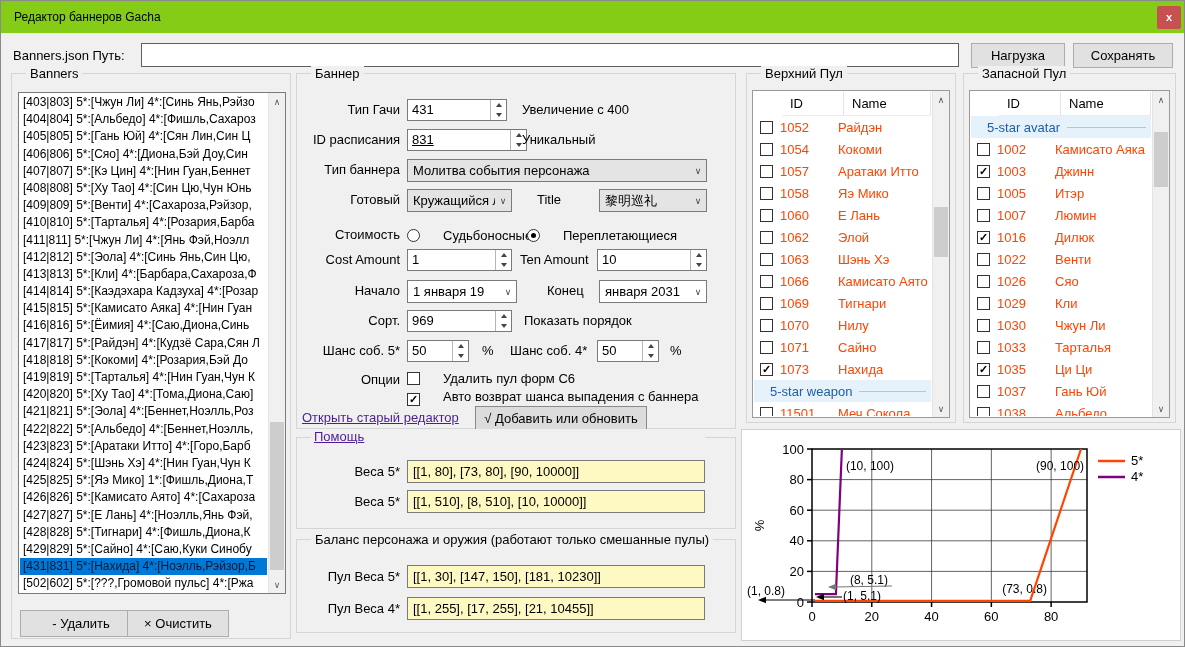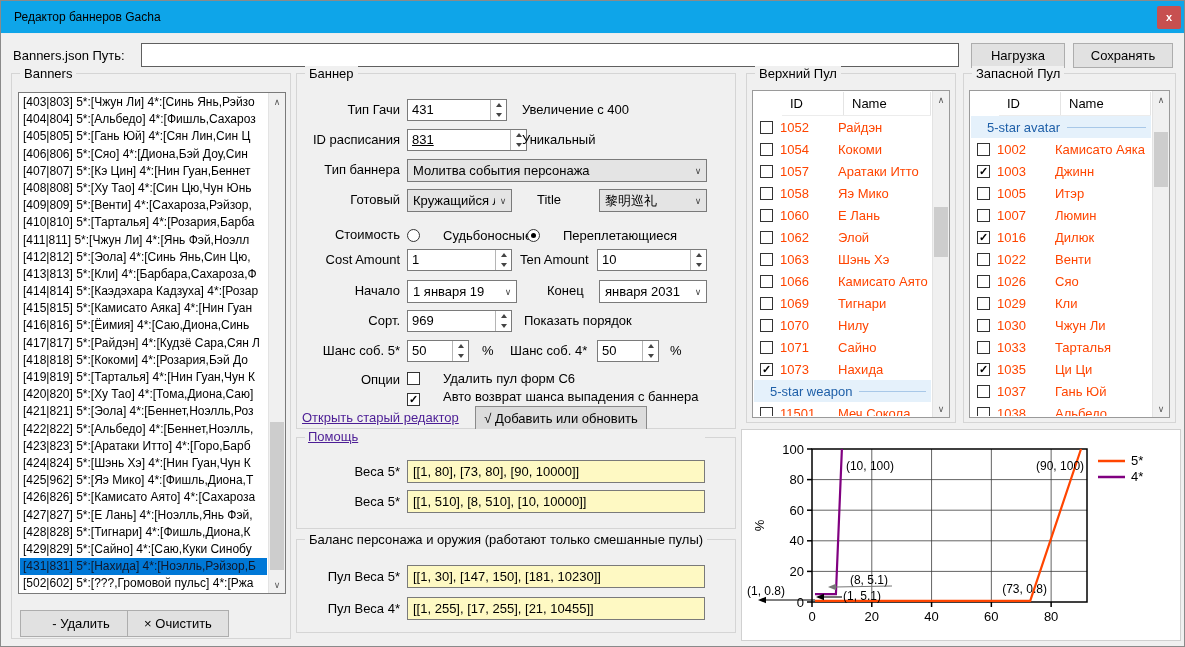--- a/index.html
+++ b/index.html
@@ -1,34 +1,34 @@
 <!DOCTYPE html>
 <html><head>
 <meta charset="utf-8">
 <style>
   * { margin:0; padding:0; box-sizing:border-box; }
   html,body { background:#e8e8e8; }
   body { font-family:"Liberation Sans", sans-serif; color:#000; }
   .window { position:relative; width:1185px; height:647px; background:#f0f0f0; border:1px solid #8a8a8a; overflow:hidden; }
 
   
-  .titlebar { position:absolute; left:0; top:0; width:100%; height:33px; background:#0ea5e9; border-bottom:1px solid #ececec; }
+  .titlebar { position:absolute; left:0; top:0; width:100%; height:33px; background:#84cc16; border-bottom:1px solid #ececec; }
   .title { position:absolute; left:13px; top:9px; font-size:12px; }
   .close-btn { position:absolute; right:3px; top:5px; width:24px; height:23px; background:#c75050; color:#fff; font-size:11px; font-weight:bold; text-align:center; line-height:22px; border-radius:2px; cursor:pointer; }
 
   
   .path-label { position:absolute; left:12px; top:47px; font-size:13px; }
   .path-input { position:absolute; left:140px; top:42px; width:818px; height:24px; border:1px solid #5f5f5f; background:#fff; font-size:13px; padding:0 4px; font-family:"Liberation Sans",sans-serif; }
   .btn { position:absolute; background:#e1e1e1; border:1px solid #adadad; font-size:13px; font-family:"Liberation Sans",sans-serif; cursor:pointer; }
   .load-btn { left:970px; top:42px; width:94px; height:25px; }
   .save-btn { left:1072px; top:42px; width:100px; height:25px; }
 
   
   .group { position:absolute; border:1px solid #d5d5d5; }
-  .group-label { position:absolute; top:-8px; left:8px; background:#f0f0f0; padding:0 4px; font-size:13px; white-space:nowrap; }
+  .group-label { position:absolute; top:-8px; left:14px; background:#f0f0f0; padding:0 4px; font-size:13px; white-space:nowrap; }
 
   .banners-group { left:10px; top:72px; width:280px; height:566px; }
   .listbox { position:absolute; left:6px; top:18px; width:268px; height:502px; background:#fff; border:1px solid #7a7a7a; overflow:hidden; }
   .lb-rows { position:absolute; left:1px; top:1px; right:18px; bottom:1px; overflow:hidden; }
   .lb-row { height:17.2px; line-height:17.2px; font-size:12px; padding-left:3px; white-space:nowrap; overflow:hidden; cursor:default; }
   .lb-row.sel { background:#0078d7; color:#0f172a; }
   .del-btn { left:8px; top:536px; width:122px; height:27px; }
   .clear-btn { left:115px; top:536px; width:102px; height:27px; }
 
   
@@ -125,21 +125,21 @@
           <div class="lb-row">[415|815] 5*:[Камисато Аяка] 4*:[Нин Гуан</div>
           <div class="lb-row">[416|816] 5*:[Ёимия] 4*:[Саю,Диона,Синь</div>
           <div class="lb-row">[417|817] 5*:[Райдэн] 4*:[Кудзё Сара,Сян Л</div>
           <div class="lb-row">[418|818] 5*:[Кокоми] 4*:[Розария,Бэй До</div>
           <div class="lb-row">[419|819] 5*:[Тарталья] 4*:[Нин Гуан,Чун К</div>
           <div class="lb-row">[420|820] 5*:[Ху Тао] 4*:[Тома,Диона,Саю]</div>
           <div class="lb-row">[421|821] 5*:[Эола] 4*:[Беннет,Ноэлль,Роз</div>
           <div class="lb-row">[422|822] 5*:[Альбедо] 4*:[Беннет,Ноэлль,</div>
           <div class="lb-row">[423|823] 5*:[Аратаки Итто] 4*:[Горо,Барб</div>
           <div class="lb-row">[424|824] 5*:[Шэнь Хэ] 4*:[Нин Гуан,Чун К</div>
-          <div class="lb-row">[425|962] 5*:[Яэ Мико] 4*:[Фишль,Диона,Т</div>
+          <div class="lb-row">[425|825] 5*:[Яэ Мико] 1*:[Фишль,Диона,Т</div>
           <div class="lb-row">[426|826] 5*:[Камисато Аято] 4*:[Сахароза</div>
           <div class="lb-row">[427|827] 5*:[Е Лань] 4*:[Ноэлль,Янь Фэй,</div>
           <div class="lb-row">[428|828] 5*:[Тигнари] 4*:[Фишль,Диона,К</div>
           <div class="lb-row">[429|829] 5*:[Сайно] 4*:[Саю,Куки Синобу</div>
           <div class="lb-row sel">[431|831] 5*:[Нахида] 4*:[Ноэлль,Рэйзор,Б</div>
           <div class="lb-row">[502|602] 5*:[???,Громовой пульс] 4*:[Ржа</div>
         </div>
       <div class="vscroll">
         <div class="sb-btn sb-up">∧</div>
         <div class="sb-thumb" style="top:329px;height:148px;"></div>

